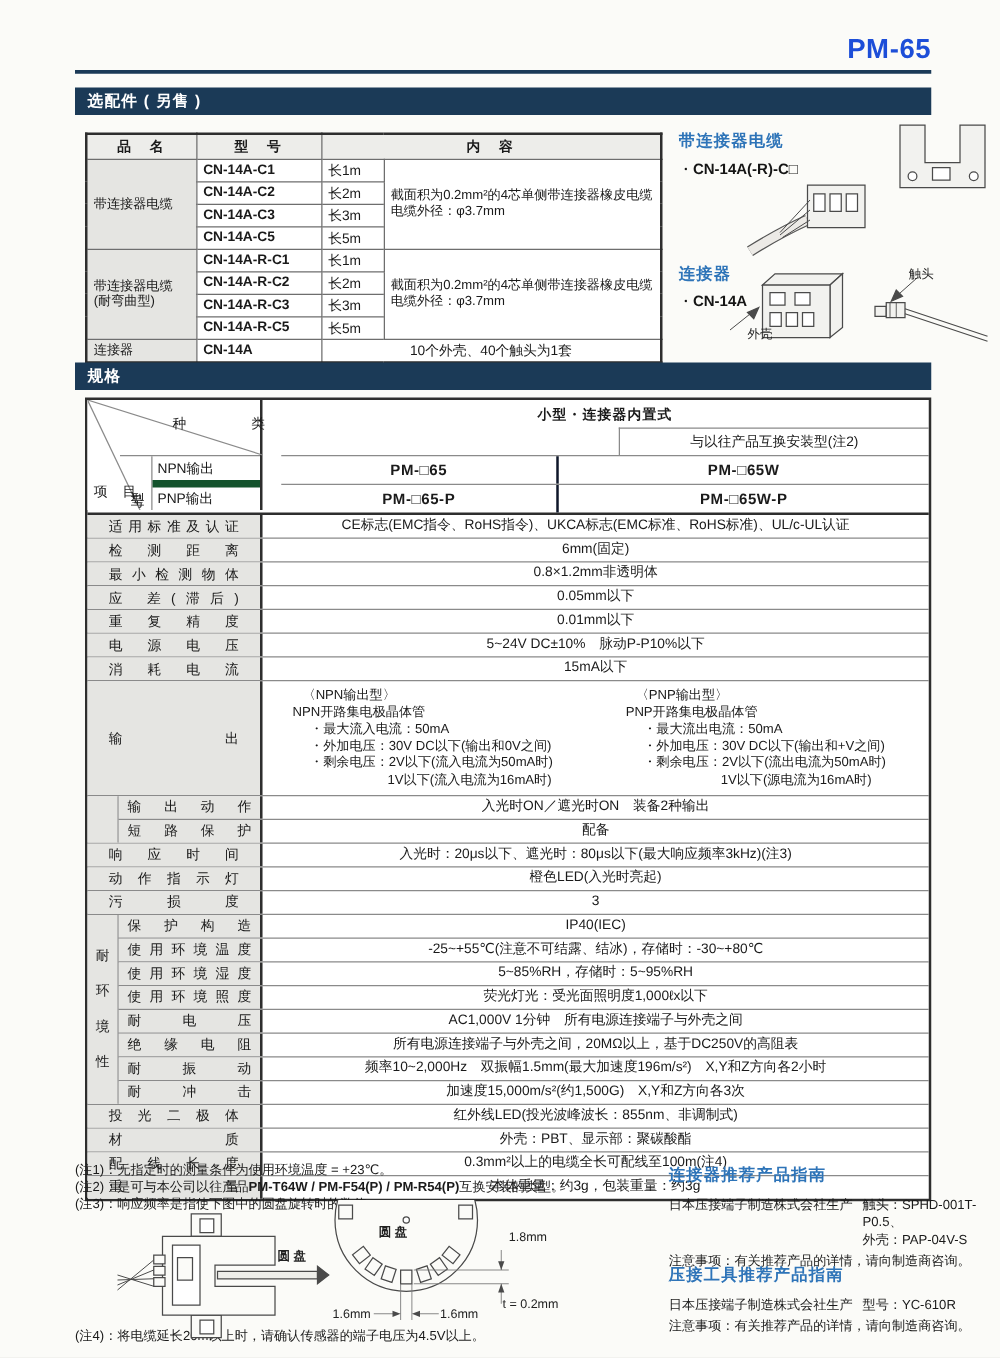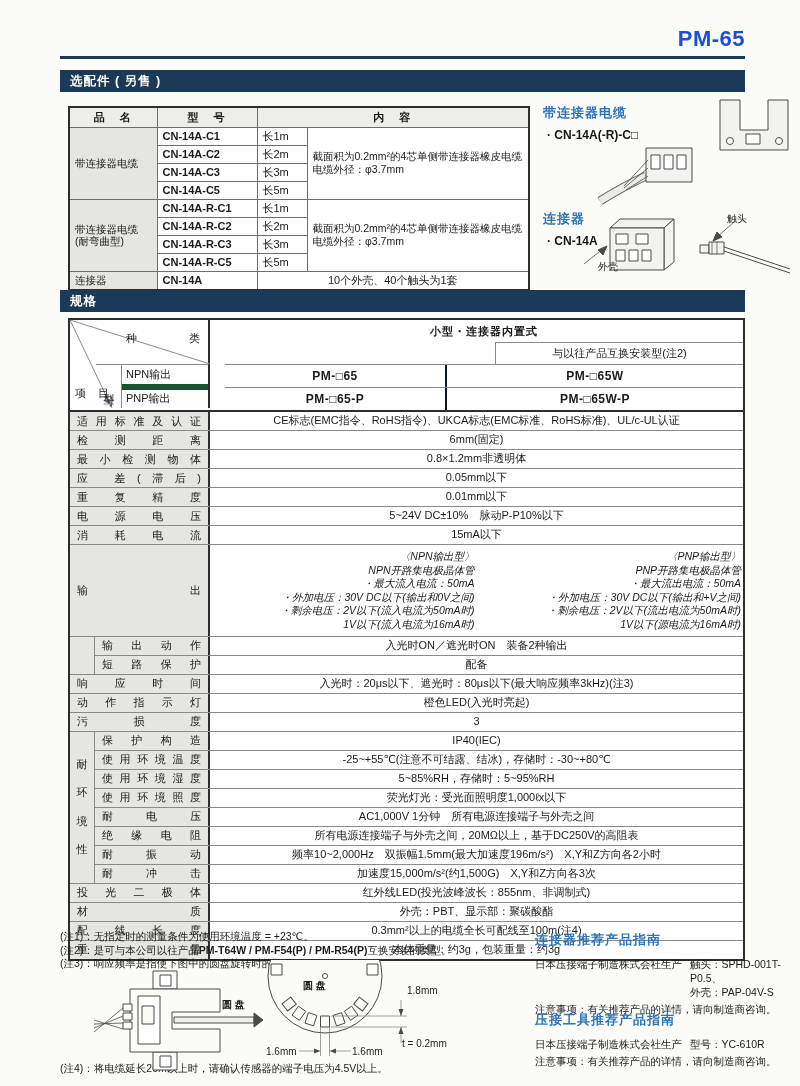--- a/index.html
+++ b/index.html
@@ -23,45 +23,45 @@
   .bh{position:absolute;font-size:13px;font-weight:bold;color:#2e74b8;letter-spacing:1px;z-index:3;}
   .bm{position:absolute;font-size:12px;font-weight:bold;color:#151515;z-index:3;}
   .sl{position:absolute;font-size:10px;color:#222;z-index:3;white-space:nowrap;}
   svg.art{position:absolute;z-index:1;}
   svg.art *{vector-effect:non-scaling-stroke;}
   
   .spec{position:absolute;left:68px;top:318px;width:677px;border:2px solid #2e2e2e;background:#fff;font-size:11px;box-sizing:border-box;}
   .shdr{display:flex;border-bottom:2px solid #2e2e2e;}
   .corner{width:140px;height:88px;position:relative;box-sizing:border-box;border-right:2px solid #2e2e2e;background:#fff;}
   .corner svg{position:absolute;left:0;top:0;}
-  .c-kind{position:absolute;left:56px;top:11px;width:74px;text-align:justify;text-align-last:justify;}
+  .c-kind{position:absolute;left:68px;top:11px;width:74px;text-align:justify;text-align-last:justify;}
   .c-item{position:absolute;left:5px;top:66px;width:34px;text-align:justify;text-align-last:justify;}
   .c-model{position:absolute;right:0;top:44px;width:112px;height:44px;display:flex;border-top:1px solid #8a8a8a;box-sizing:border-box;}
   .mv{width:26px;display:flex;align-items:center;justify-content:center;border-right:1px solid #8a8a8a;box-sizing:border-box;}
   .mv span{writing-mode:vertical-rl;text-orientation:upright;letter-spacing:2px;font-size:11px;}
   .mcells{flex:1;display:flex;flex-direction:column;}
   .mc{flex:1;display:flex;align-items:center;padding-left:4px;box-sizing:border-box;}
   .mc+.mc{border-top:6px solid #14532d;}
   .hvals{flex:1;display:flex;flex-direction:column;margin-left:15px;}
   .hv1{height:22px;display:flex;align-items:center;justify-content:center;font-weight:bold;letter-spacing:1px;}
   .hv2{height:22px;display:flex;}
   .hv2l{width:270px;box-sizing:border-box;}
   .hv2r{flex:1;border-top:1px solid #8a8a8a;border-left:1px solid #8a8a8a;display:flex;align-items:center;justify-content:center;box-sizing:border-box;}
   .hvm{height:22px;border-top:1px solid #8a8a8a;display:flex;}
   .hl{width:222px;border-right:2px solid #0f172a;box-sizing:border-box;}
   .hl,.hr{display:flex;align-items:center;justify-content:center;font-weight:bold;font-size:12px;letter-spacing:.5px;}
   .hr{flex:1;}
   .r{display:flex;border-top:1px solid #8a8a8a;min-height:18px;align-items:stretch;}
   .r.nt{border-top:0;}
-  .lab{width:140px;background:#e5e5e2;border-right:2px solid #2e2e2e;display:flex;align-items:center;padding:1px 7px;box-sizing:border-box;}
+  .lab{width:140px;background:#e5e5e2;border-right:2px solid #2e2e2e;display:flex;align-items:center;padding:1px 17px;box-sizing:border-box;}
   .lab>span{display:block;flex:1;text-align:justify;text-align-last:justify;}
   .split{display:flex;justify-content:space-between;flex:1;}
   .val{flex:1;display:flex;align-items:center;justify-content:center;text-align:center;padding:1px 4px;line-height:1.25;box-sizing:border-box;}
   .outv{padding:0;align-items:stretch;}
-  .outcol{width:50%;box-sizing:border-box;padding:5px 2px 4px 24px;font-size:10.5px;line-height:13.6px;text-align:right;font-style:italic;}
+  .outcol{width:50%;box-sizing:border-box;padding:5px 2px 4px 24px;font-size:10.5px;line-height:13.6px;text-align:left;}
   .outcol .t{padding-left:8px;}
   .outcol .li{padding-left:14px;}
   .outcol .li2{padding-left:76px;}
   .strip{width:25px;background:#e5e5e2;border-right:1px solid #8a8a8a;box-sizing:border-box;}
   .envl{display:flex;flex-direction:column;align-items:center;justify-content:space-evenly;padding:12px 0;font-size:11px;}
   .grpcol{flex:1;display:flex;flex-direction:column;}
   .sr{display:flex;min-height:18px;flex:1;}
   .sr+.sr{border-top:1px solid #8a8a8a;}
   .lab2{width:115px;background:#e5e5e2;border-right:2px solid #2e2e2e;display:flex;align-items:center;padding:1px 7px;box-sizing:border-box;}
   .lab2>span{display:block;flex:1;text-align:justify;text-align-last:justify;}

